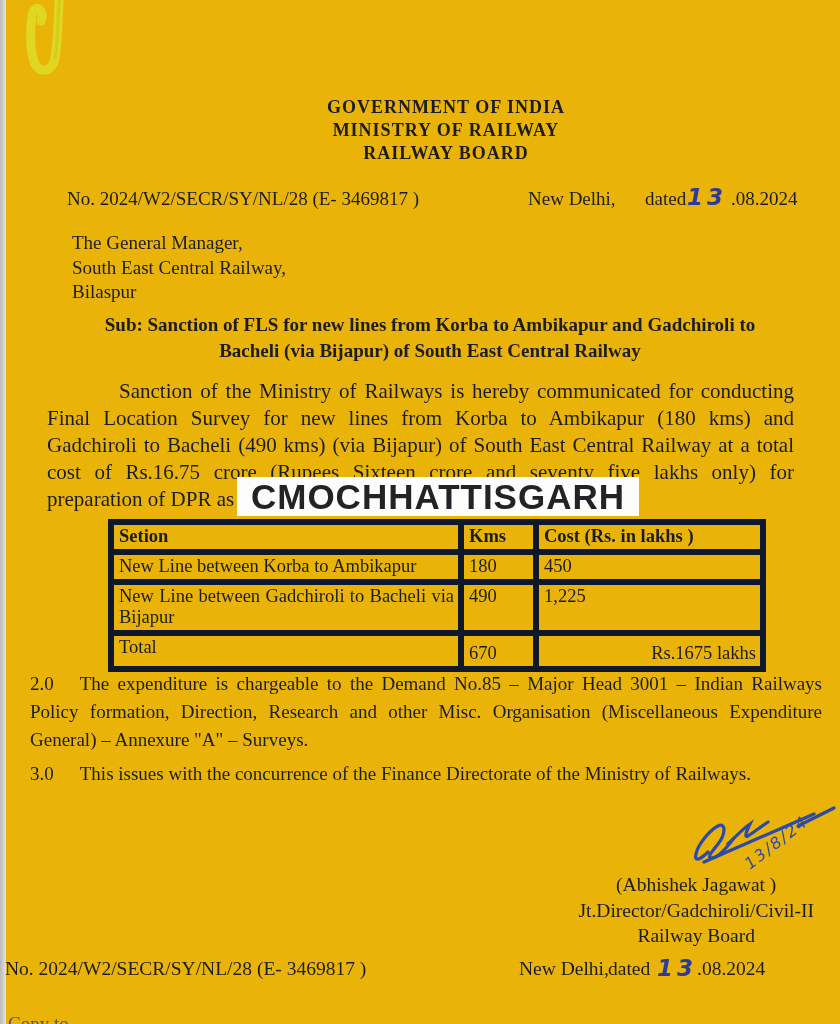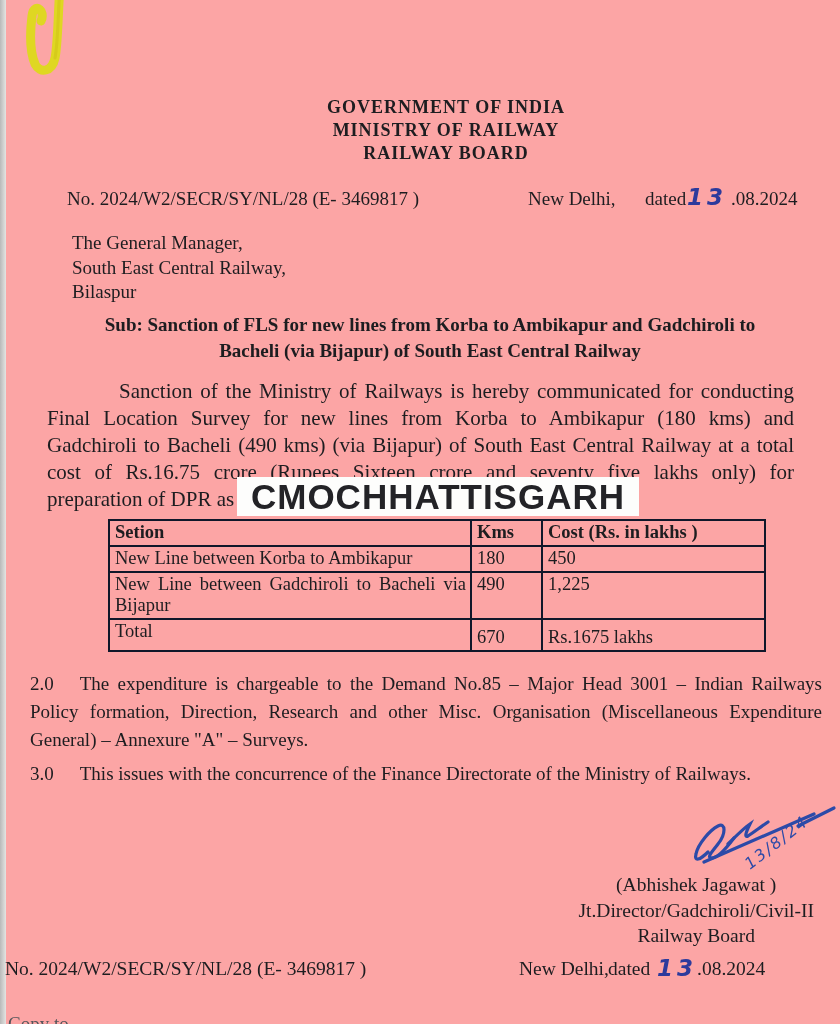--- a/index.html
+++ b/index.html
@@ -3,21 +3,21 @@
 <meta charset="utf-8">
 <style>
   html,body{margin:0;padding:0;}
   body{
     width:840px;height:1024px;overflow:hidden;
     font-family:"Liberation Serif", serif;
     background:#ffffff;
   }
   .page{
     position:relative;width:840px;height:1024px;overflow:hidden;
-    background:#fca5a5;color:#1d1d20;
+    background:#eab308;color:#1d1d20;
   }
   .scan-edge{
     position:absolute;left:0;top:0;width:6px;height:1024px;
     background:linear-gradient(to right,#b9b9b9,#e4e4e2);
   }
   .letterhead{
     position:absolute;top:96px;left:0;right:0;text-align:center;
     transform:translateX(26px);
     font-weight:bold;font-size:18px;line-height:23px;letter-spacing:1px;
   }
@@ -45,21 +45,21 @@
     transform:translateX(18px);
     font-family:"Liberation Sans",sans-serif;font-weight:600;
     font-size:35px;letter-spacing:1px;color:#232327;
   }
   .watermark span{background:#fdfdfc;padding:0 14px;}
   .doc-table{
     position:absolute;left:108px;top:519px;width:658px;z-index:2;
     border-collapse:collapse;font-size:18.5px;
   }
   .doc-table td,.doc-table th{
-    border:2px solid #0f172a;padding:1px 4px 2px 5px;
+    border:6px solid #0f172a;padding:1px 4px 2px 5px;
     text-align:left;vertical-align:top;font-weight:normal;
   }
   .doc-table th{font-weight:bold;}
   .doc-table .c-kms{width:60px;}
   .doc-table .c-cost{width:212px;}
   .doc-table .justify{text-align:justify;}
   .para2{
     position:absolute;left:30px;top:670px;width:792px;
     font-size:19px;line-height:28px;text-align:justify;
   }
@@ -135,21 +135,21 @@
       <td>450</td>
     </tr>
     <tr>
       <td class="justify">New Line between Gadchiroli to Bacheli via Bijapur</td>
       <td>490</td>
       <td>1,225</td>
     </tr>
     <tr>
       <td style="padding-bottom:8px;">Total</td>
       <td style="vertical-align:bottom;">670</td>
-      <td style="vertical-align:bottom;">Rs.1675 lakhs</td>
+      <td style="vertical-align:bottom;text-align:right;">Rs.1675 lakhs</td>
     </tr>
   </tbody>
     </table>
 
   <div class="para2">
     <span class="para-num">2.0</span><span>The expenditure is chargeable to the Demand No.85 – Major Head 3001 – Indian Railways Policy formation, Direction, Research and other Misc. Organisation (Miscellaneous Expenditure General) – Annexure "A" – Surveys.</span>
   </div>
 
   <div class="para3">
     <span class="para-num">3.0</span><span>This issues with the concurrence of the Finance Directorate of the Ministry of Railways.</span>

